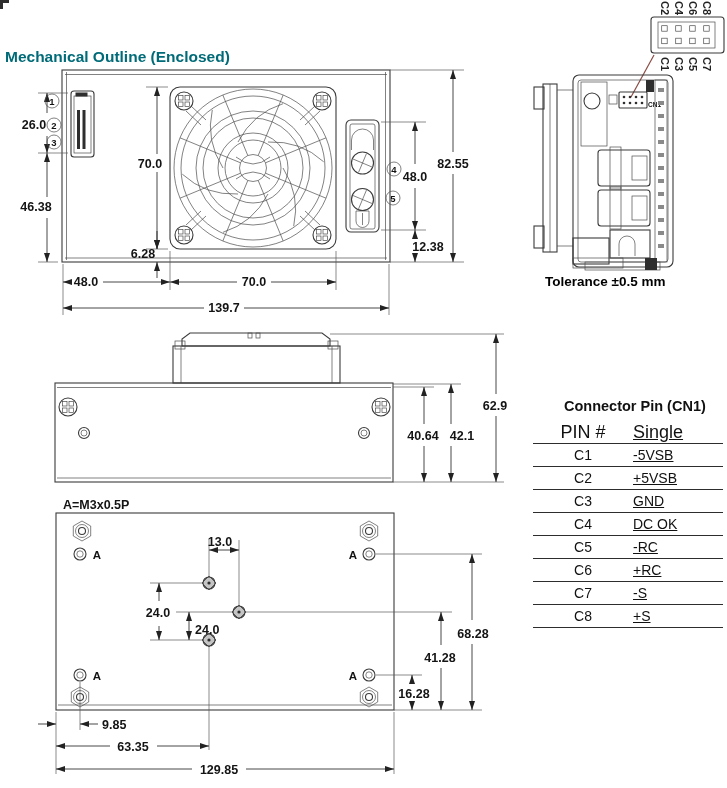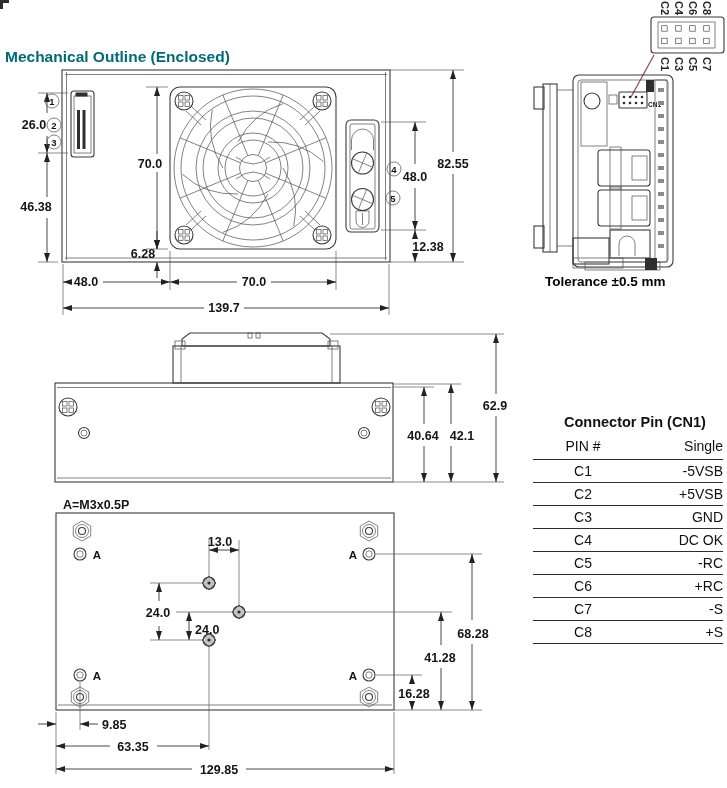--- a/index.html
+++ b/index.html
@@ -1,27 +1,27 @@
 <!DOCTYPE html>
 <html><head>
 <meta charset="utf-8">
 <style>
   html,body{margin:0;padding:0;background:#fff;}
   .canvas{position:relative;width:727px;height:788px;background:#ffffff;
           font-family:"Liberation Sans",sans-serif;overflow:hidden;}
   .page-title{position:absolute;left:5px;top:28px;font-size:15.5px;font-weight:bold;margin-top:20px;}
   .tolerance{position:absolute;left:545px;top:274px;font-size:13.5px;font-weight:bold;color:#000000;}
-  .pin-table{position:absolute;left:533px;top:414px;width:190px;color:#111;}
+  .pin-table{position:absolute;left:533px;top:398px;width:190px;color:#111;}
   .pin-table .t-title{font-size:14.5px;font-weight:bold;padding-left:31px;height:24px;}
-  .pin-table .t-head{display:flex;height:21px;font-size:14px;}
+  .pin-table .t-head{display:flex;height:21px;font-size:18px;}
   .pin-table .t-row{display:flex;height:22px;align-items:center;font-size:14px;
                     border-bottom:1px solid #2d2d2d;}
   .pin-table .t-head{border-bottom:1px solid #2d2d2d;}
   .pin-table .c1{width:100px;text-align:center;}
-  .pin-table .c2{flex:1;text-align:right;}
+  .pin-table .c2{flex:1;text-align:left;text-decoration:underline;}
   svg{position:absolute;left:0;top:0;}
   .ln{fill:none;stroke:#3b3b3b;stroke-width:1.1;}
   .l2{fill:none;stroke:#4c4c4c;stroke-width:0.7;}
   .ext{fill:none;stroke:#5a5a5a;stroke-width:0.7;}
   .dl{fill:none;stroke:#333;stroke-width:0.9;}
   .dim{font:bold 12.5px "Liberation Sans",sans-serif;fill:#141414;}
   .albl{font:bold 11.5px "Liberation Sans",sans-serif;fill:#141414;}
   .co-t{font:bold 9.5px "Liberation Sans",sans-serif;fill:#141414;}
   .clbl{font:bold 11px "Liberation Sans",sans-serif;fill:#222;}
   .cn1t{font:bold 6.5px "Liberation Sans",sans-serif;fill:#111;}

